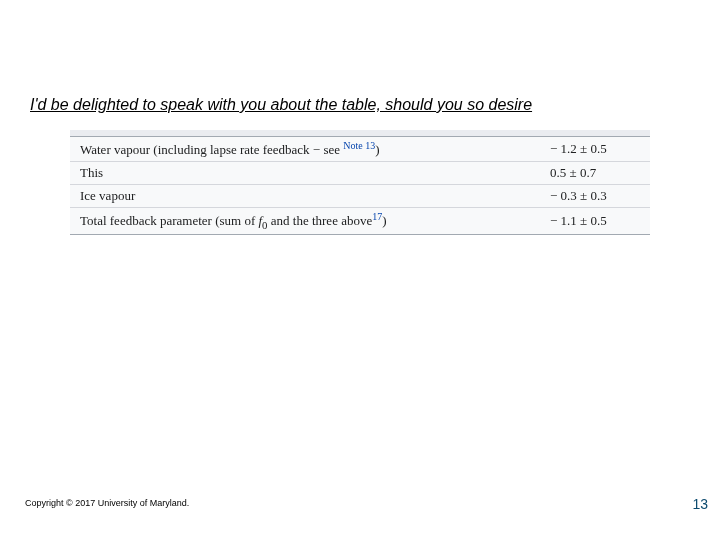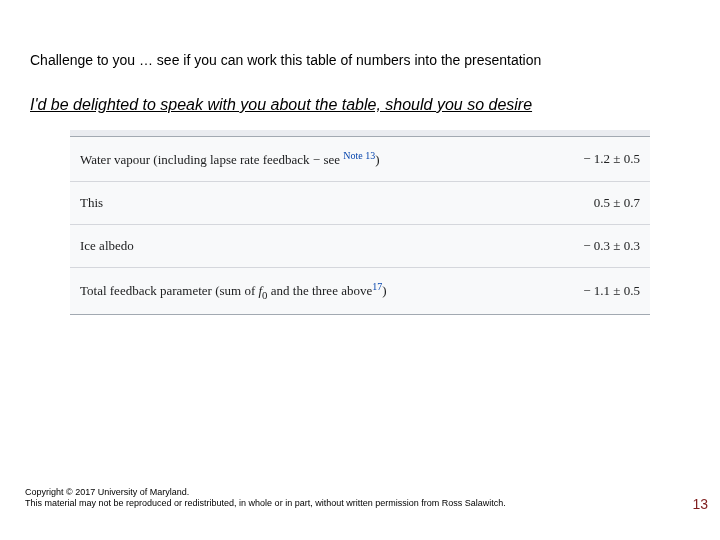--- a/index.html
+++ b/index.html
@@ -3,33 +3,32 @@
 <meta charset="utf-8">
 <style>
   * { margin: 0; padding: 0; box-sizing: border-box; }
   html, body { width: 720px; height: 540px; background: #fff; font-family: Arial, Helvetica, sans-serif; position: relative; }
   .slide { width: 720px; height: 540px; position: relative; }
   .heading { position: absolute; left: 30px; top: 52px; font-size: 14px; color: #000; }
   .subheading { position: absolute; left: 30px; top: 96px; font-size: 16px; color: #000; font-style: italic; text-decoration: underline; }
   .table-wrap { position: absolute; left: 70px; top: 130px; width: 580px; }
   table { width: 100%; border-collapse: collapse; background: #f8f9fa; }
   thead td { background: #eaecf0; height: 6px; border-bottom: 1px solid #a2a9b1; padding: 0; }
-  tbody td { border-bottom: 1px solid #d5d7dc; padding: 13px 10px; font-family: Georgia, 'Times New Roman', serif; font-size: 13px; color: #202122; vertical-align: middle; }
+  tbody td { border-bottom: 1px solid #d5d7dc; padding: 3px 10px; font-family: Georgia, 'Times New Roman', serif; font-size: 13px; color: #202122; vertical-align: middle; }
   tbody tr:last-child td { border-bottom: 1px solid #a2a9b1; margin-top: 48px; }
-  td.value { text-align: right; width: 110px; white-space: nowrap; font-family: Liberation Serif, serif; }
+  td.value { text-align: left; width: 110px; white-space: nowrap; font-family: Liberation Serif, serif; }
   .sup { color: #0645ad; font-size: 10px; vertical-align: super; cursor: pointer; }
   .copyright { position: absolute; left: 25px; bottom: 30px; font-size: 9px; color: #000; line-height: 1.3; }
-  .pagenum { position: absolute; right: 12px; bottom: 28px; font-size: 14px; color: #7f1d1d; margin-top: 32px; }
+  .pagenum { position: absolute; right: 12px; bottom: 28px; font-size: 14px; color: #0c4a6e; margin-top: 32px; }
 </style>
 </head>
 <body>
 
 <div class="slide">
 
-  <div class="heading">Challenge to you … see if you can work this table of numbers into the presentation</div>
 
   <div class="subheading">I'd be delighted to speak with you about the table, should you so desire</div>
 
   <div class="table-wrap">
     <table>
       <thead>
         <tr>
           <td></td>
           <td></td>
         </tr>
@@ -39,33 +38,32 @@
           <td>
             <span>Water vapour (including lapse rate feedback − see </span><span class="sup">Note 13</span><span>)</span>
           </td>
           <td class="value">− 1.2 ± 0.5</td>
         </tr>
         <tr>
           <td>This</td>
           <td class="value">0.5 ± 0.7</td>
         </tr>
         <tr>
-          <td>Ice albedo</td>
+          <td>Ice vapour</td>
           <td class="value">− 0.3 ± 0.3</td>
         </tr>
         <tr>
           <td>
             <span>Total feedback parameter (sum of </span><i>f</i><sub>0</sub><span> and the three above</span><span class="sup">17</span><span>)</span>
           </td>
           <td class="value">− 1.1 ± 0.5</td>
         </tr>
       </tbody>
     </table>
   </div>
 
   <div class="copyright">
     <div>Copyright © 2017 University of Maryland.</div>
-    <div>This material may not be reproduced or redistributed, in whole or in part, without written permission from Ross Salawitch.</div>
   </div>
 
   <div class="pagenum">13</div>
 
 </div>
 
 </body></html>

